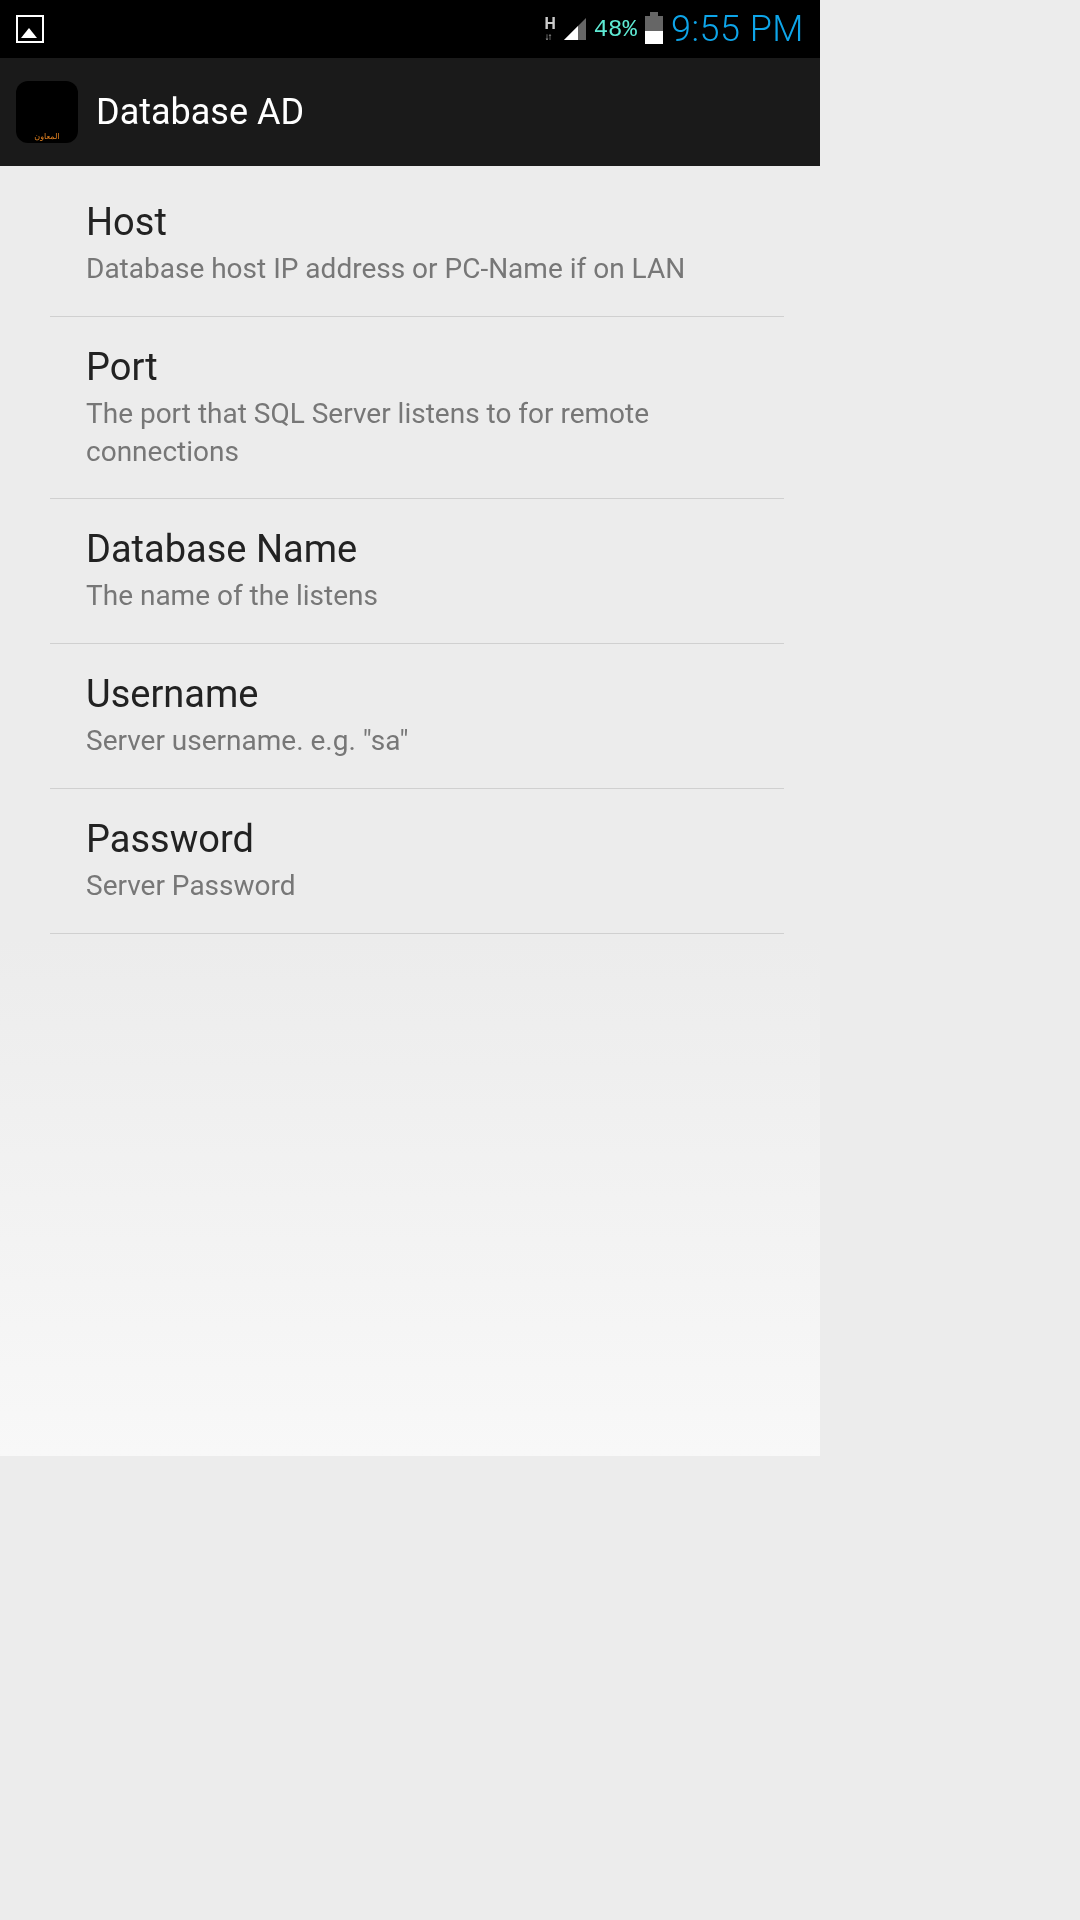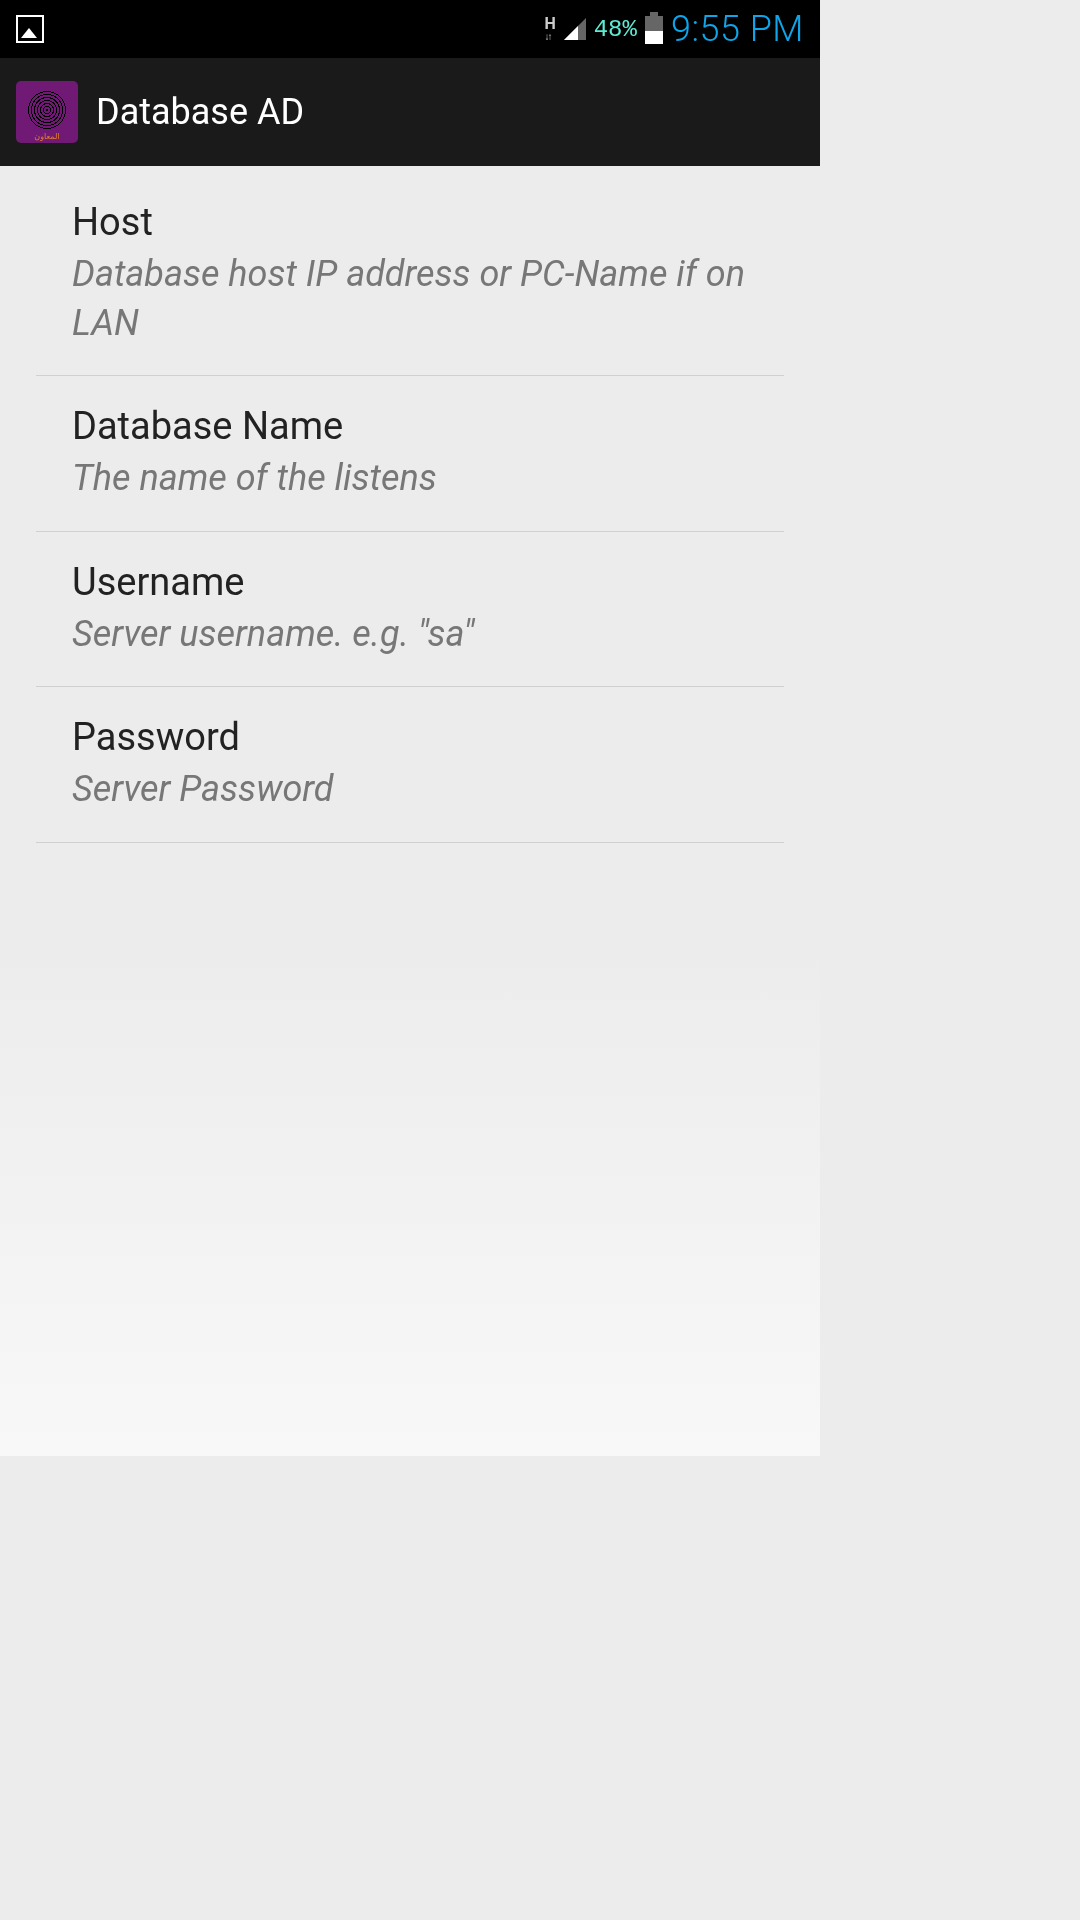--- a/index.html
+++ b/index.html
@@ -139,22 +139,22 @@
       background: #1a1a1a;
       display: flex;
       align-items: center;
       padding: 0 16px;
       gap: 18px;
     }
     
     .app-icon {
       width: 62px;
       height: 62px;
-      background: #701a75;
-      border-radius: 5px;
+      background: #000000;
+      border-radius: 12px;
       display: flex;
       flex-direction: column;
       align-items: center;
       justify-content: center;
       position: relative;
     }
     
     .fingerprint {
       width: 40px;
       height: 40px;
@@ -177,20 +177,21 @@
     }
     
     .app-title {
       color: #fff;
       font-size: 36px;
       font-weight: 400;
     }
     
     .settings-list {
       padding: 0;
+      margin-left: 14px;
     }
     
     .setting-item {
       padding: 28px 36px 28px 54px;
       border-bottom: 1px solid #d0d0d0;
       margin: 0 36px;
       cursor: pointer;
     }
     
     .setting-item:first-child {
@@ -199,26 +200,25 @@
     
     .setting-title {
       font-size: 38px;
       color: #222;
       font-weight: 400;
       margin-bottom: 6px;
       margin-left: -18px;
     }
     
     .setting-desc {
-      font-size: 36px;
+      font-size: 28px;
       color: #777;
       font-weight: 400;
       line-height: 1.35;
       margin-left: -18px;
-      font-style: italic;
     }
     
     .content-area {
       background: linear-gradient(to bottom, #ececec 0%, #ececec 60%, #f8f8f8 100%);
       height: calc(1456px - 58px - 108px);
     }
   </style>
 </head>
 <body>
 
@@ -244,20 +244,24 @@
 </div>
 
 <div class="content-area">
   <div class="settings-list">
 
     <div class="setting-item">
       <div class="setting-title">Host</div>
       <div class="setting-desc">Database host IP address or PC-Name if on LAN</div>
     </div>
 
+    <div class="setting-item">
+      <div class="setting-title">Port</div>
+      <div class="setting-desc">The port that SQL Server listens to for remote connections</div>
+    </div>
 
     <div class="setting-item">
       <div class="setting-title">Database Name</div>
       <div class="setting-desc">The name of the listens</div>
     </div>
 
     <div class="setting-item">
       <div class="setting-title">Username</div>
       <div class="setting-desc">Server username. e.g. "sa"</div>
     </div>

